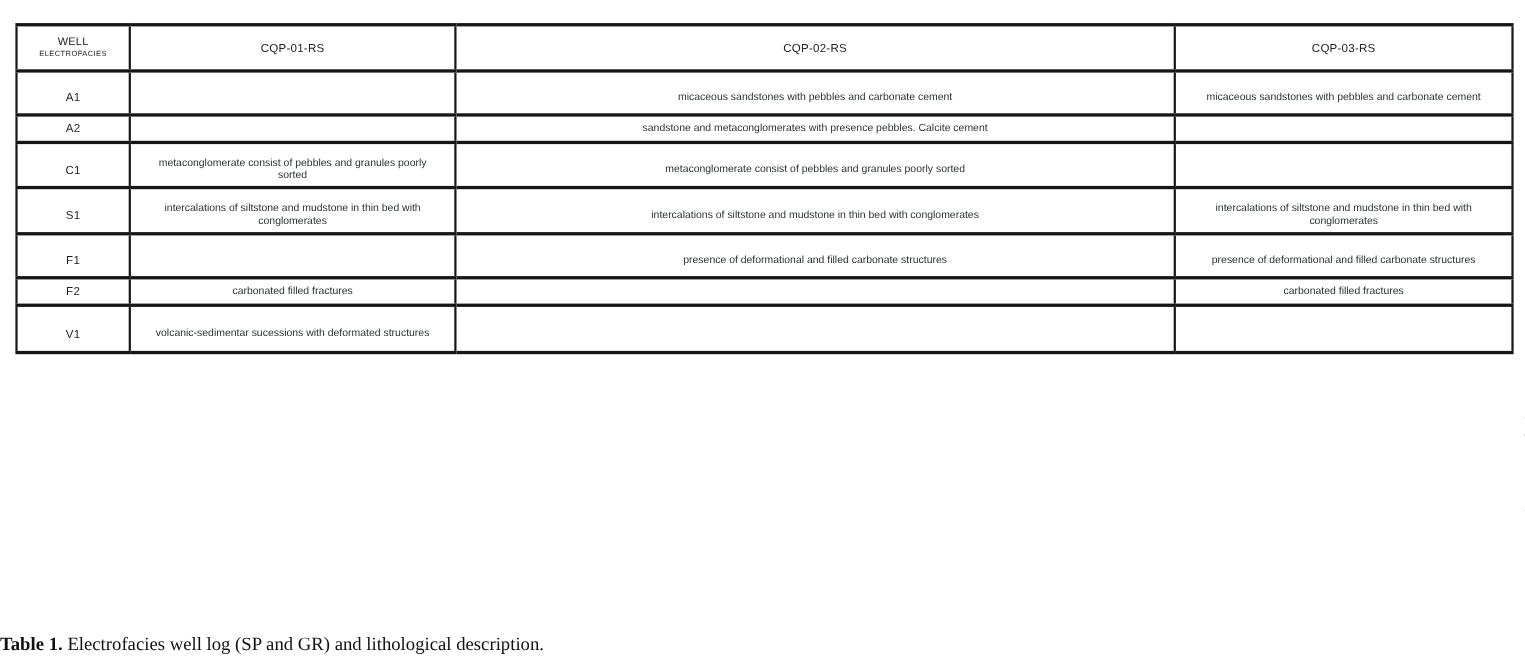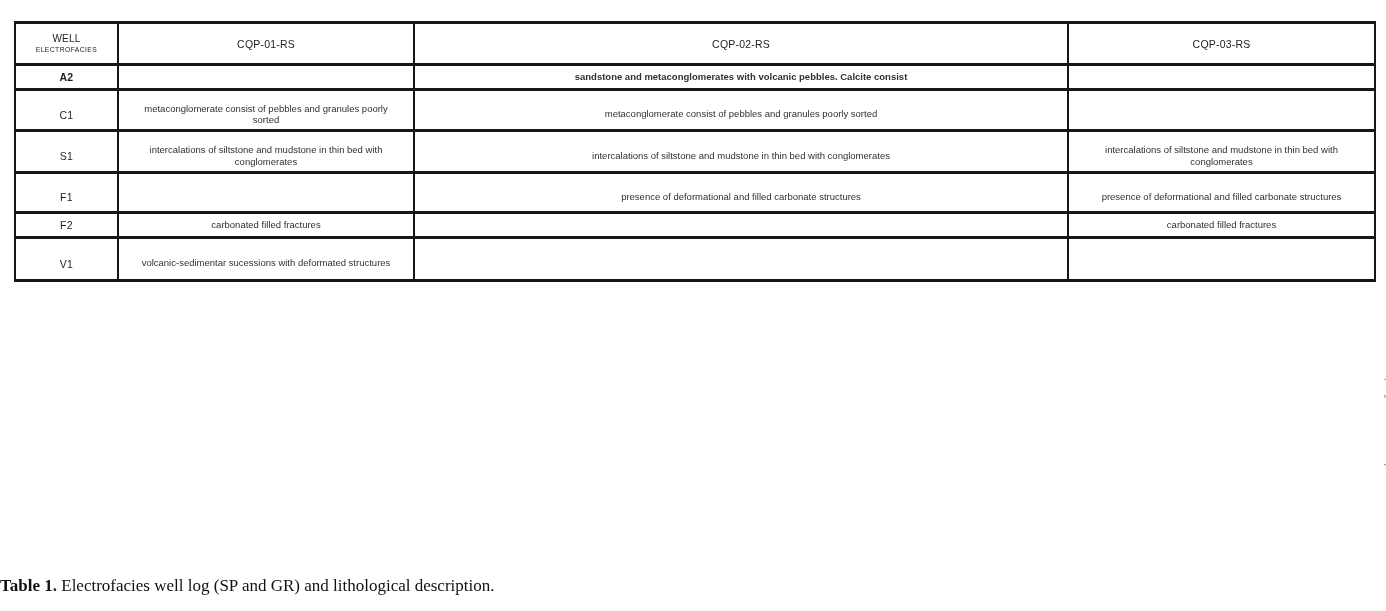--- a/index.html
+++ b/index.html
@@ -102,24 +102,30 @@
         <th>
           <div class="h-top">WELL</div>
           <div class="h-bottom">ELECTROFACIES</div>
         </th>
         <th>CQP-01-RS</th>
         <th>CQP-02-RS</th>
         <th>CQP-03-RS</th>
       </tr>
     </thead>
     <tbody id="efa-body">
-        <tr style="height: 25px; font-weight: bold;">
+        <tr class="tall" style="height: 40px;">
+          <td class="row-label">A1</td>
+          <td class="cell"></td>
+          <td class="cell filled">micaceous sandstones with pebbles and carbonate cement</td>
+          <td class="cell filled">micaceous sandstones with pebbles and carbonate cement</td>
+        </tr>
+        <tr style="height: 25px;">
           <td class="row-label">A2</td>
           <td class="cell"></td>
-          <td class="cell">sandstone and metaconglomerates with volcanic pebbles. Calcite consist</td>
+          <td class="cell">sandstone and metaconglomerates with presence pebbles. Calcite cement</td>
           <td class="cell"></td>
         </tr>
         <tr class="tall" style="height: 41px;">
           <td class="row-label">C1</td>
           <td class="cell filled">metaconglomerate consist of pebbles and granules poorly sorted</td>
           <td class="cell filled">metaconglomerate consist of pebbles and granules poorly sorted</td>
           <td class="cell"></td>
         </tr>
         <tr class="tall" style="height: 42px;">
           <td class="row-label">S1</td>

